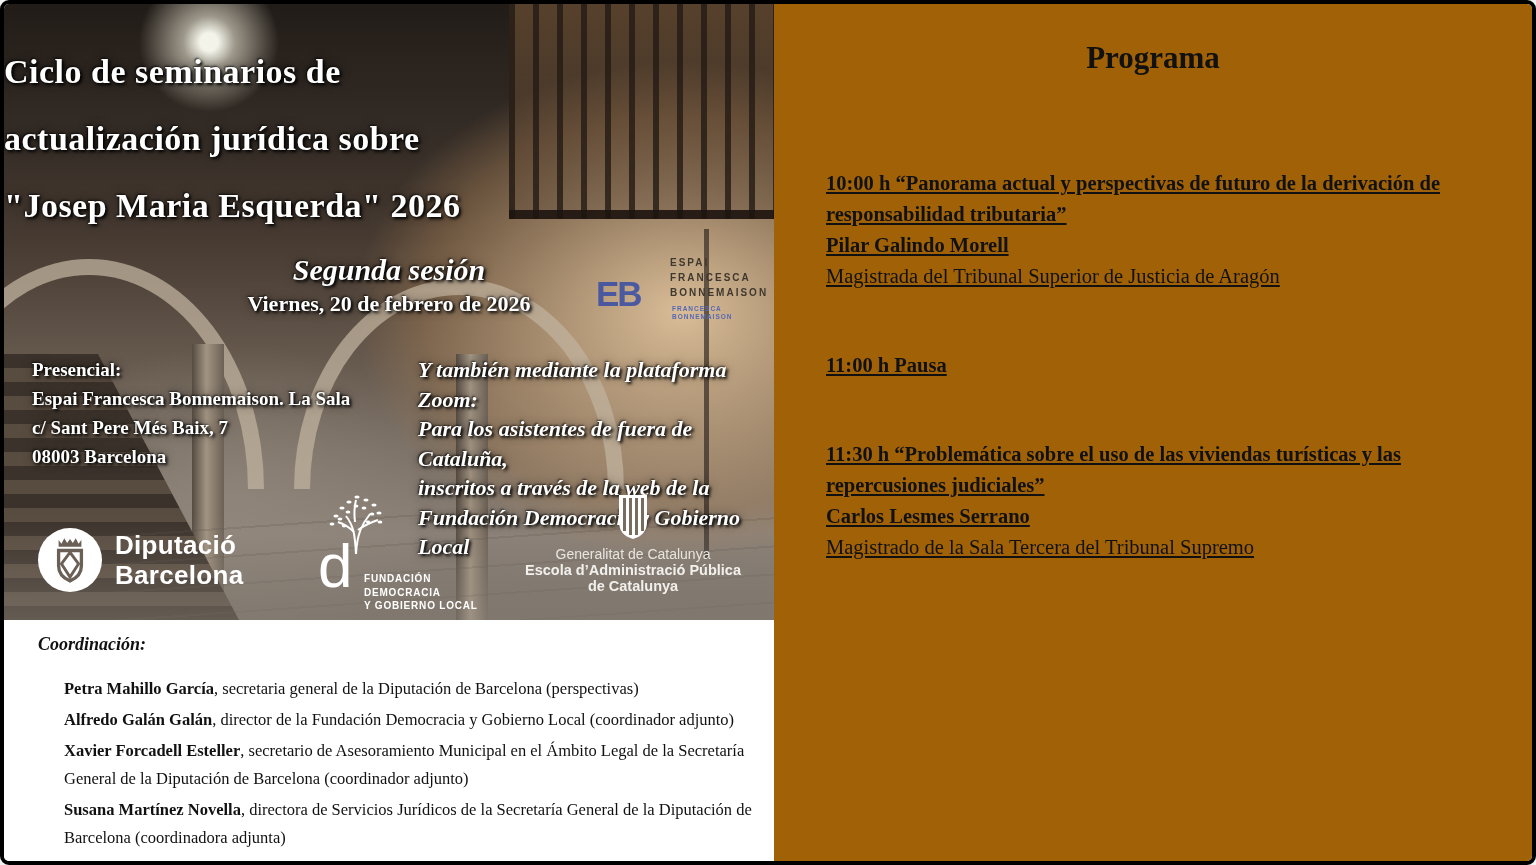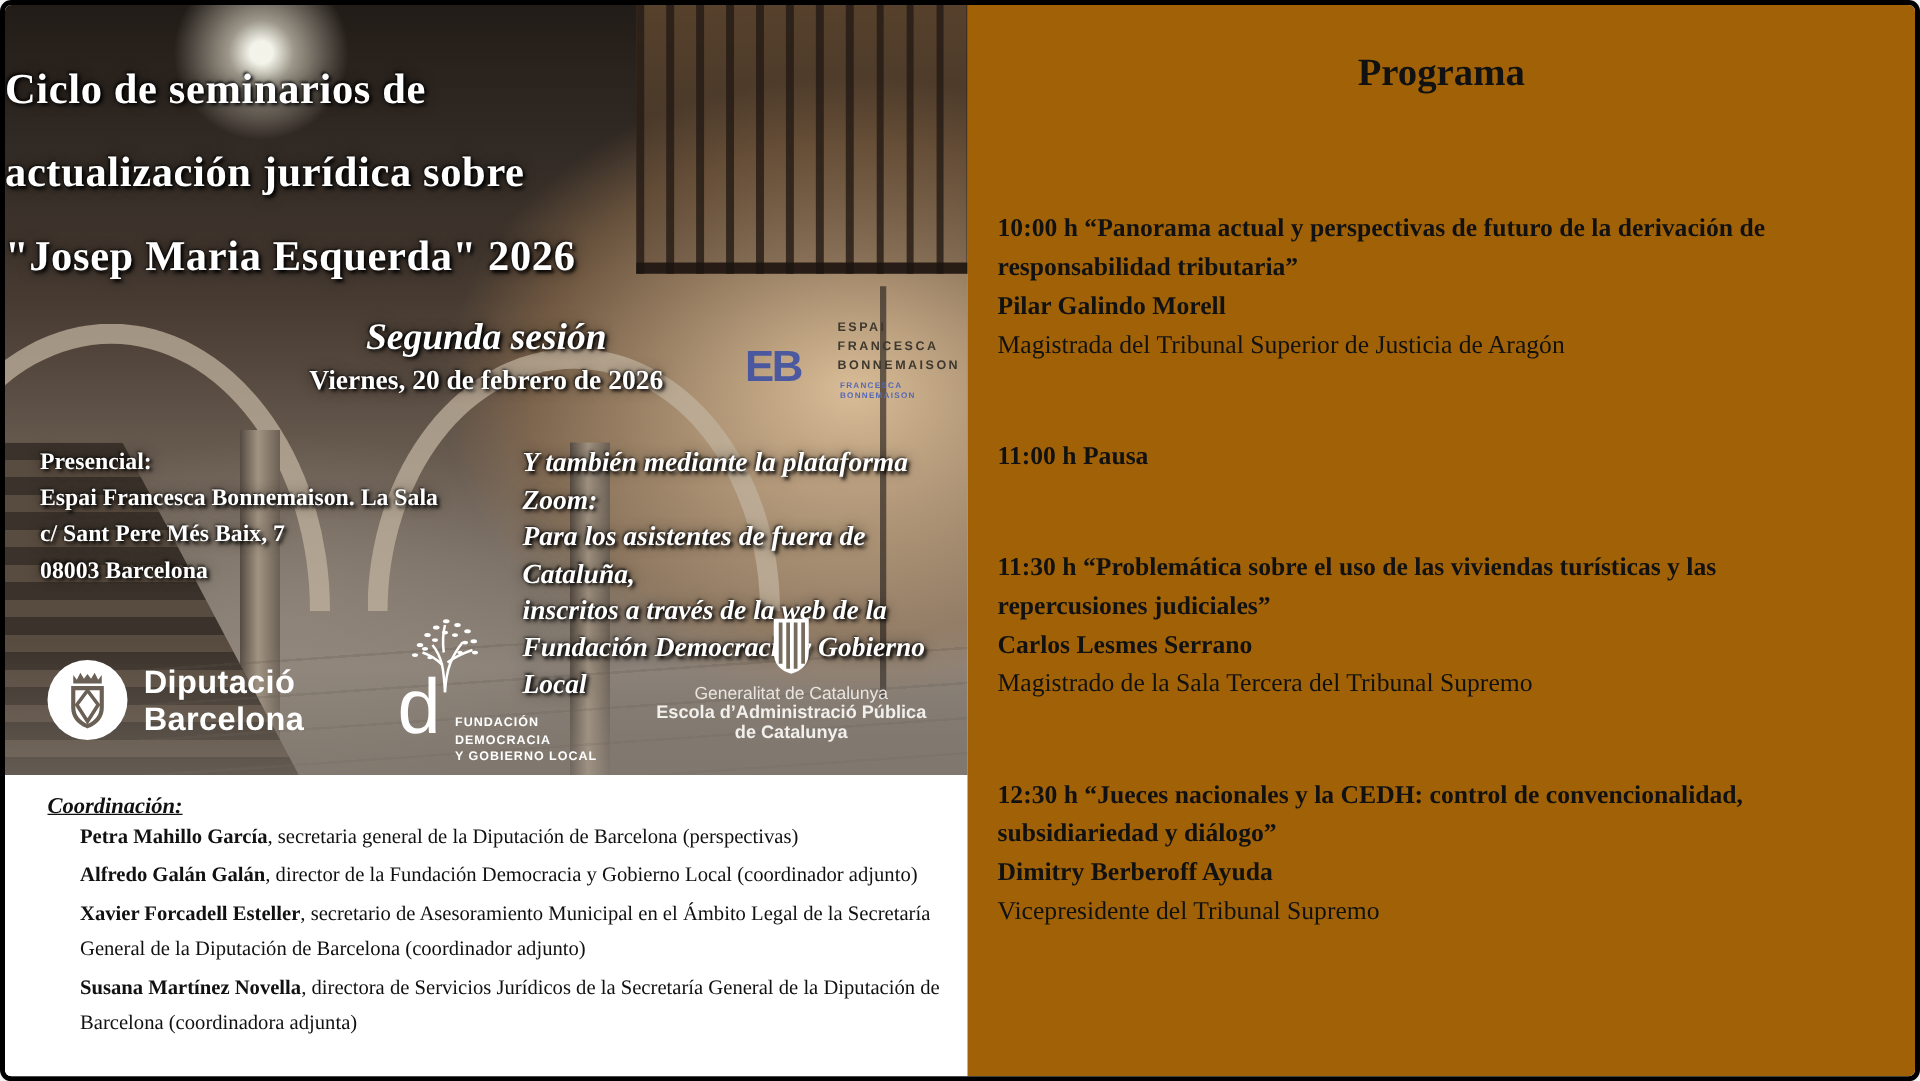--- a/index.html
+++ b/index.html
@@ -72,29 +72,29 @@
                font-size:10px; font-weight:bold; letter-spacing:.8px; line-height:13.5px; white-space:nowrap;margin-top:16px; }
   .logo-gene { position:absolute; left:520px; top:490px; width:218px; text-align:center;
                font-family:"Liberation Sans",sans-serif; color:#f2f0ec; }
   .gene-shield { display:block; margin:0 auto 6px; }
   .gene-l1 { font-size:14px; line-height:16px; color:#e8e5e0; }
   .gene-l2 { font-size:14.5px; line-height:16px; font-weight:bold; }
   .gene-l3 { font-size:14.5px; line-height:16px; font-weight:bold; }
 
   
   .coordination { flex:1; background:#fff; padding:14px 24px 0 34px; color:#111; }
-  .coord-heading { font-size:18px; font-weight:bold; font-style:italic; margin-bottom:0;text-decoration:underline; }
+  .coord-heading { font-size:18px; font-weight:bold; font-style:italic; margin-bottom:20px; }
   .coord-list { margin-left:26px; width:700px; }
   .member { font-size:16.5px; line-height:28px; margin-bottom:3px; }
   .member b { font-weight:bold; }
 
   
   .program { flex:1; background:#a16207; padding-top:36px; color:#111; }
   .program-title { text-align:center; font-size:31px; font-weight:bold; }
-  .program-items { margin:92px 0 0 24px; width:640px; }
+  .program-items { margin:92px 0 0 52px; width:640px;text-decoration:underline; }
   .p-item { margin-bottom:58px; }
   .p-head { font-size:20.5px; font-weight:bold; line-height:31px; }
   .p-name { font-size:20.5px; font-weight:bold; line-height:31px; }
   .p-role { font-size:20.5px; line-height:31px; }
 </style>
 </head>
 <body>
 
 <div class="canvas">
 
@@ -227,21 +227,16 @@
         <div class="p-role">Magistrada del Tribunal Superior de Justicia de Aragón</div>
       </div>
       <div class="p-item">
         <div class="p-head">11:00 h Pausa</div>
       </div>
       <div class="p-item">
         <div class="p-head">11:30 h “Problemática sobre el uso de las viviendas turísticas y las repercusiones judiciales”</div>
         <div class="p-name">Carlos Lesmes Serrano</div>
         <div class="p-role">Magistrado de la Sala Tercera del Tribunal Supremo</div>
       </div>
-      <div class="p-item">
-        <div class="p-head">12:30 h “Jueces nacionales y la CEDH: control de convencionalidad, subsidiariedad y diálogo”</div>
-        <div class="p-name">Dimitry Berberoff Ayuda</div>
-        <div class="p-role">Vicepresidente del Tribunal Supremo</div>
-      </div>
     </div>
   </div>
 
 </div>
 
 </body></html>

